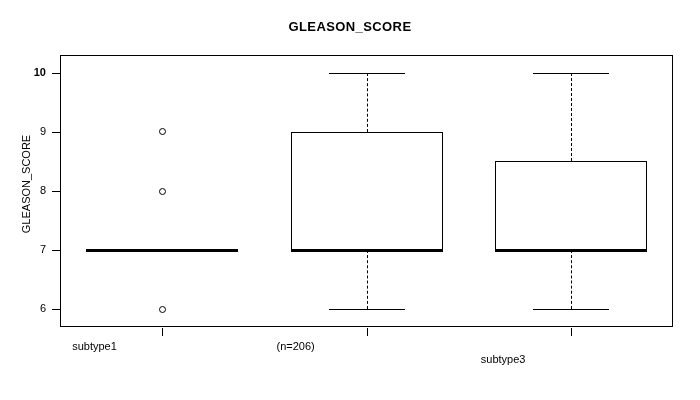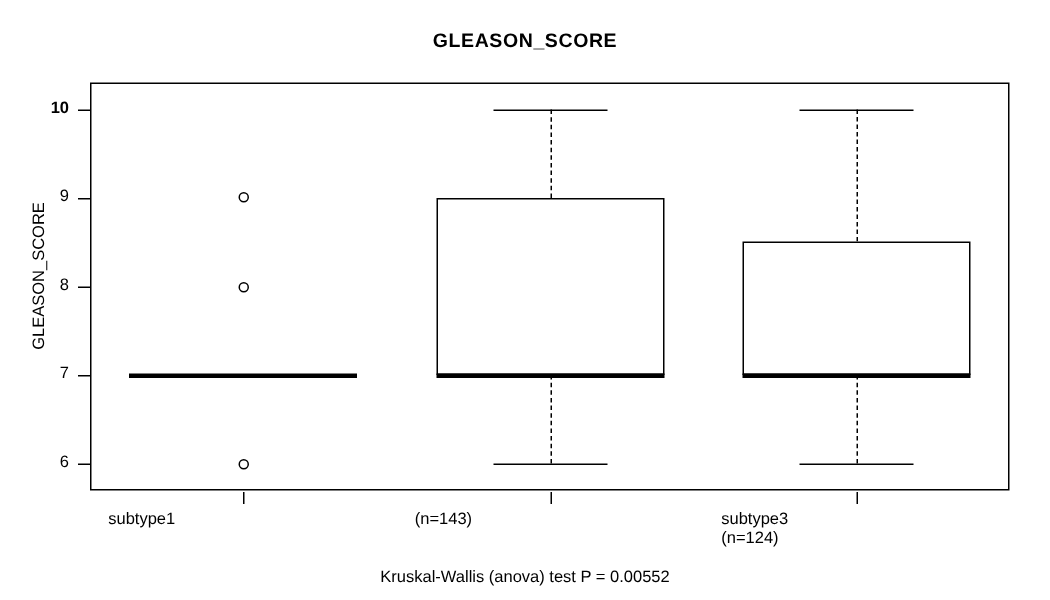--- a/index.html
+++ b/index.html
@@ -146,26 +146,25 @@
       <div class="ytick" style="top: 72.7391px;"></div>
       <div class="ytick-label" style="top: 66.7391px; font-weight: bold;">10</div>
     </div>
   <div id="x-axis">
       <div class="xtick" style="left: 162.167px;"></div>
       <div class="xtick-label" style="left: 72.1667px;">
         <div>subtype1</div>
       </div>
       <div class="xtick" style="left: 366.5px;"></div>
       <div class="xtick-label" style="left: 276.5px;">
-        <div>(n=143)</div>
+        <div>(n=206)</div>
       </div>
       <div class="xtick" style="left: 570.833px;"></div>
-      <div class="xtick-label" style="left: 480.833px;">
+      <div class="xtick-label" style="left: 480.833px; margin-top: 13px;">
         <div>subtype3</div>
-        <div>(n=124)</div>
       </div>
     </div>
   <div id="series-layer">
       <div class="median" style="left: 86.1667px; top: 248.63px; width: 152px;"></div>
       <div class="outlier" style="left: 158.667px; top: 128.37px;"></div>
       <div class="outlier" style="left: 158.667px; top: 187.5px;"></div>
       <div class="outlier" style="left: 158.667px; top: 305.761px;"></div>
       <div class="whisker" style="left: 366.5px; top: 72.7391px; height: 59.1304px;"></div>
       <div class="cap" style="left: 328.5px; top: 72.7391px; width: 76px;"></div>
       <div class="whisker" style="left: 366.5px; top: 250.13px; height: 59.1304px;"></div>
@@ -173,14 +172,13 @@
       <div class="box" style="left: 290.5px; top: 131.87px; width: 152px; height: 118.261px;"></div>
       <div class="median" style="left: 290.5px; top: 248.63px; width: 152px;"></div>
       <div class="whisker" style="left: 570.833px; top: 72.7391px; height: 88.6957px;"></div>
       <div class="cap" style="left: 532.833px; top: 72.7391px; width: 76px;"></div>
       <div class="whisker" style="left: 570.833px; top: 250.13px; height: 59.1304px;"></div>
       <div class="cap" style="left: 532.833px; top: 309.261px; width: 76px;"></div>
       <div class="box" style="left: 494.833px; top: 161.435px; width: 152px; height: 88.6957px;"></div>
       <div class="median" style="left: 494.833px; top: 248.63px; width: 152px;"></div>
     </div>
 
-  <div class="footer">Kruskal-Wallis (anova) test P = 0.00552</div>
 </div>
 
 </body></html>

